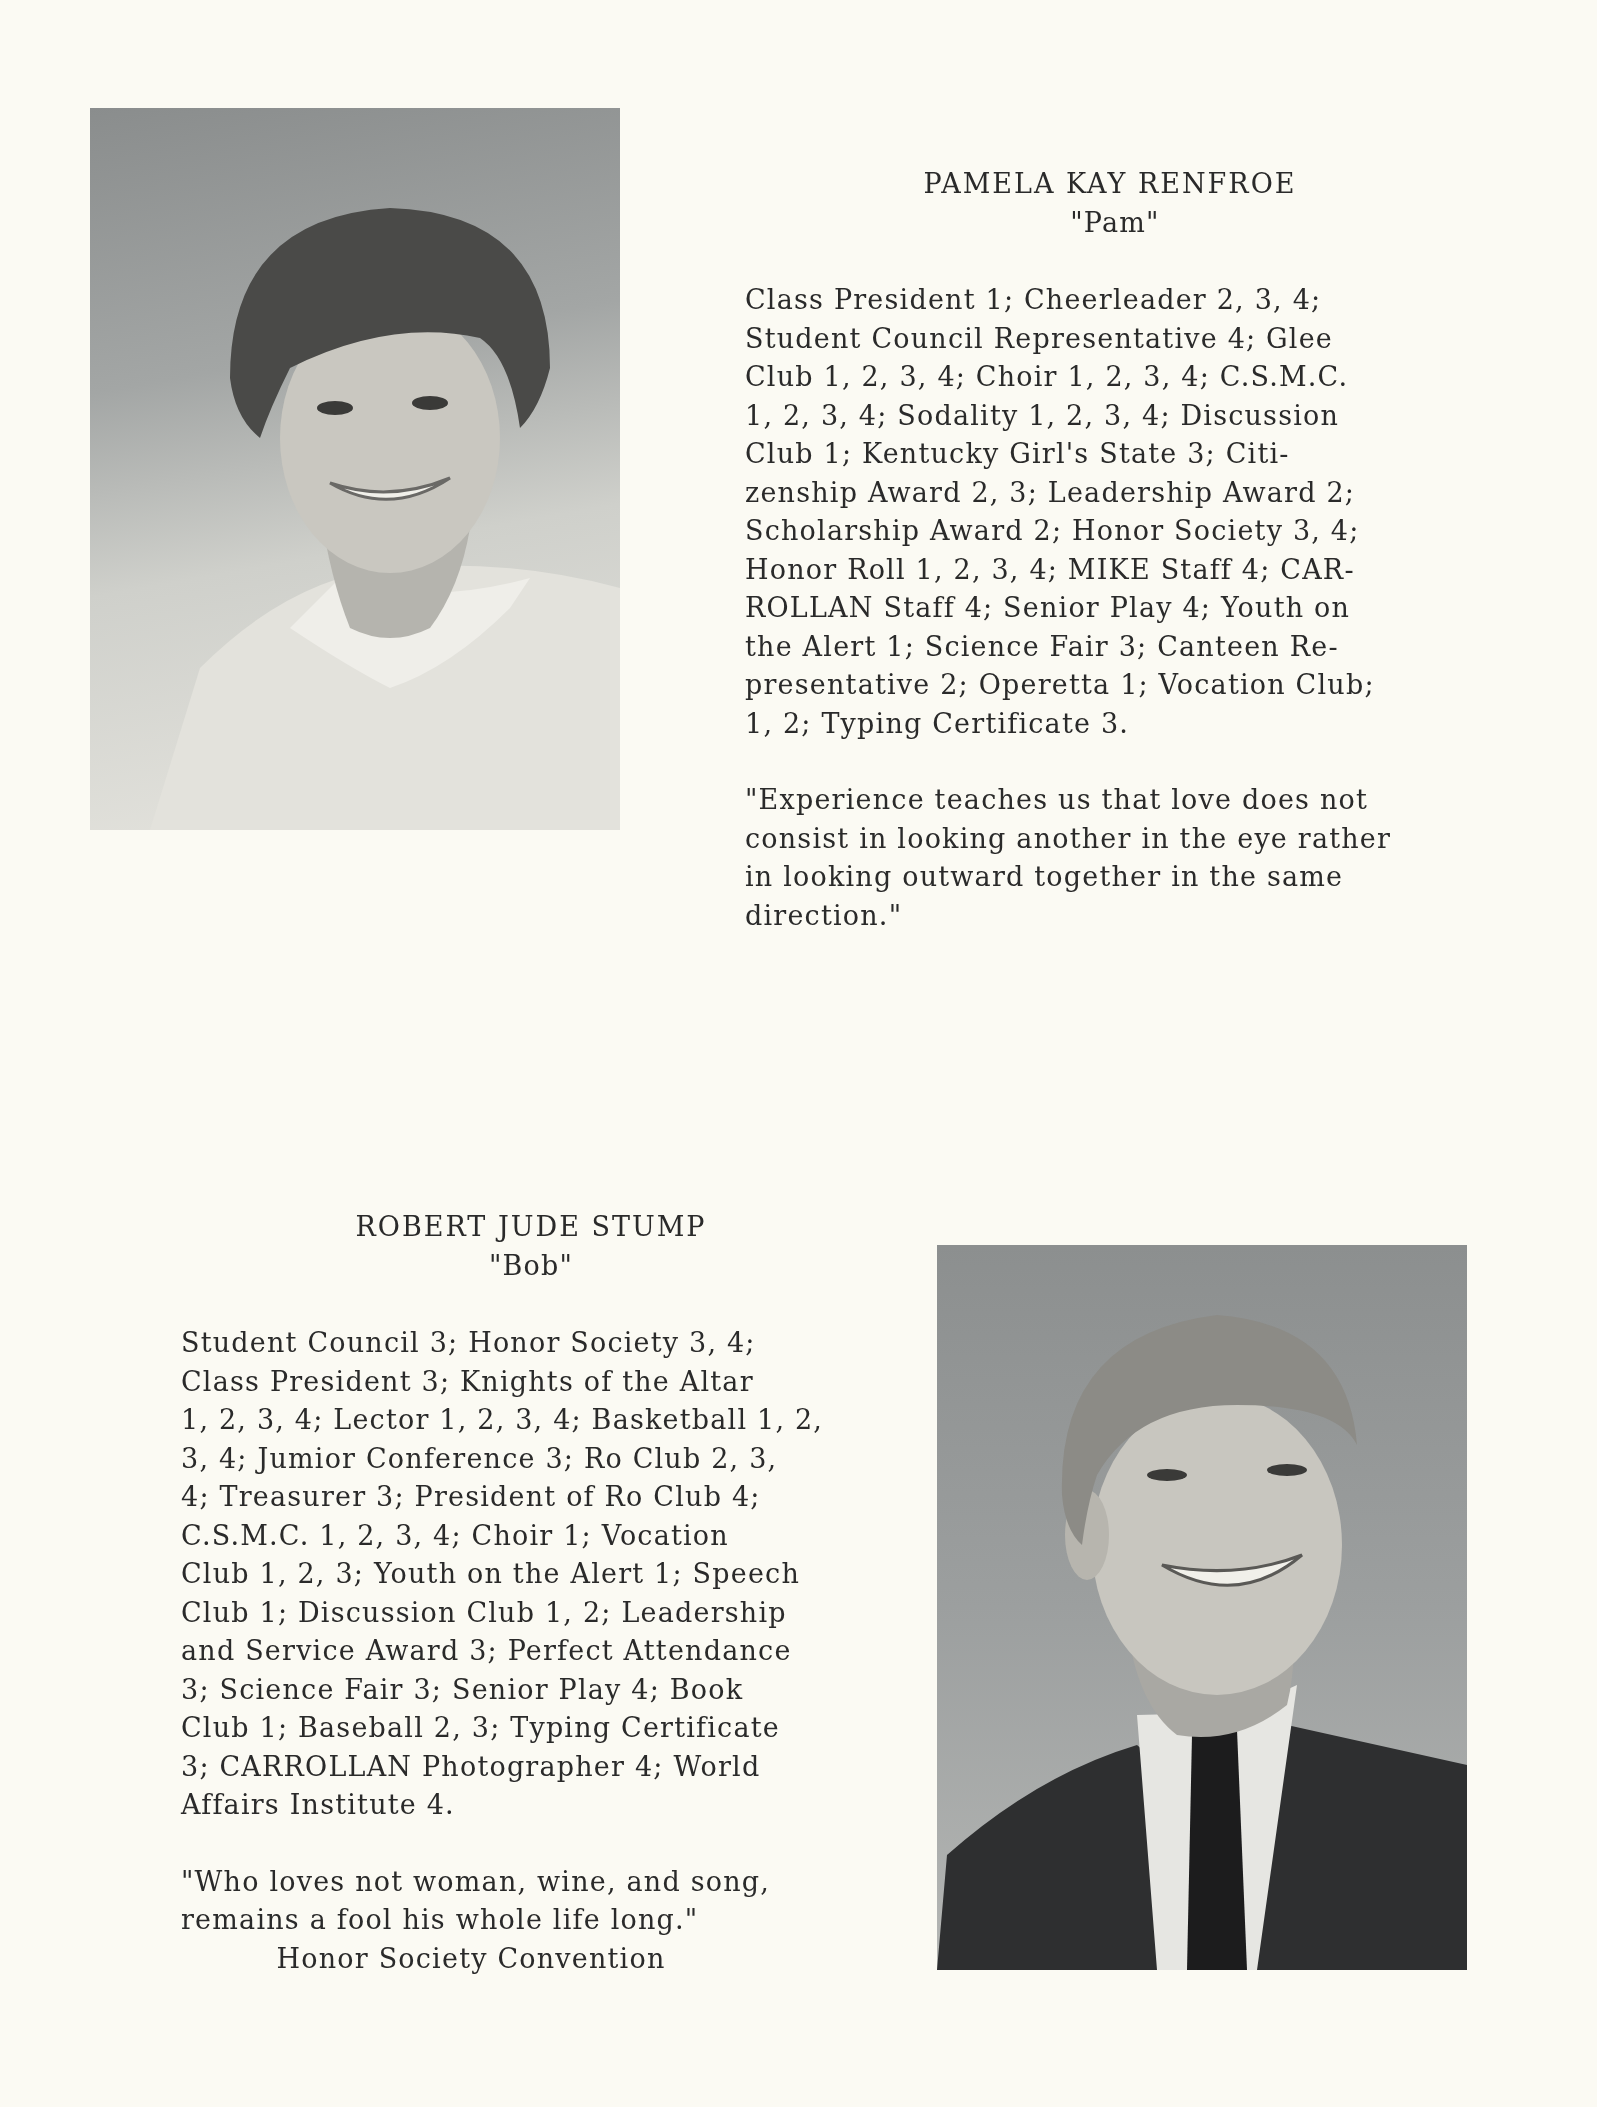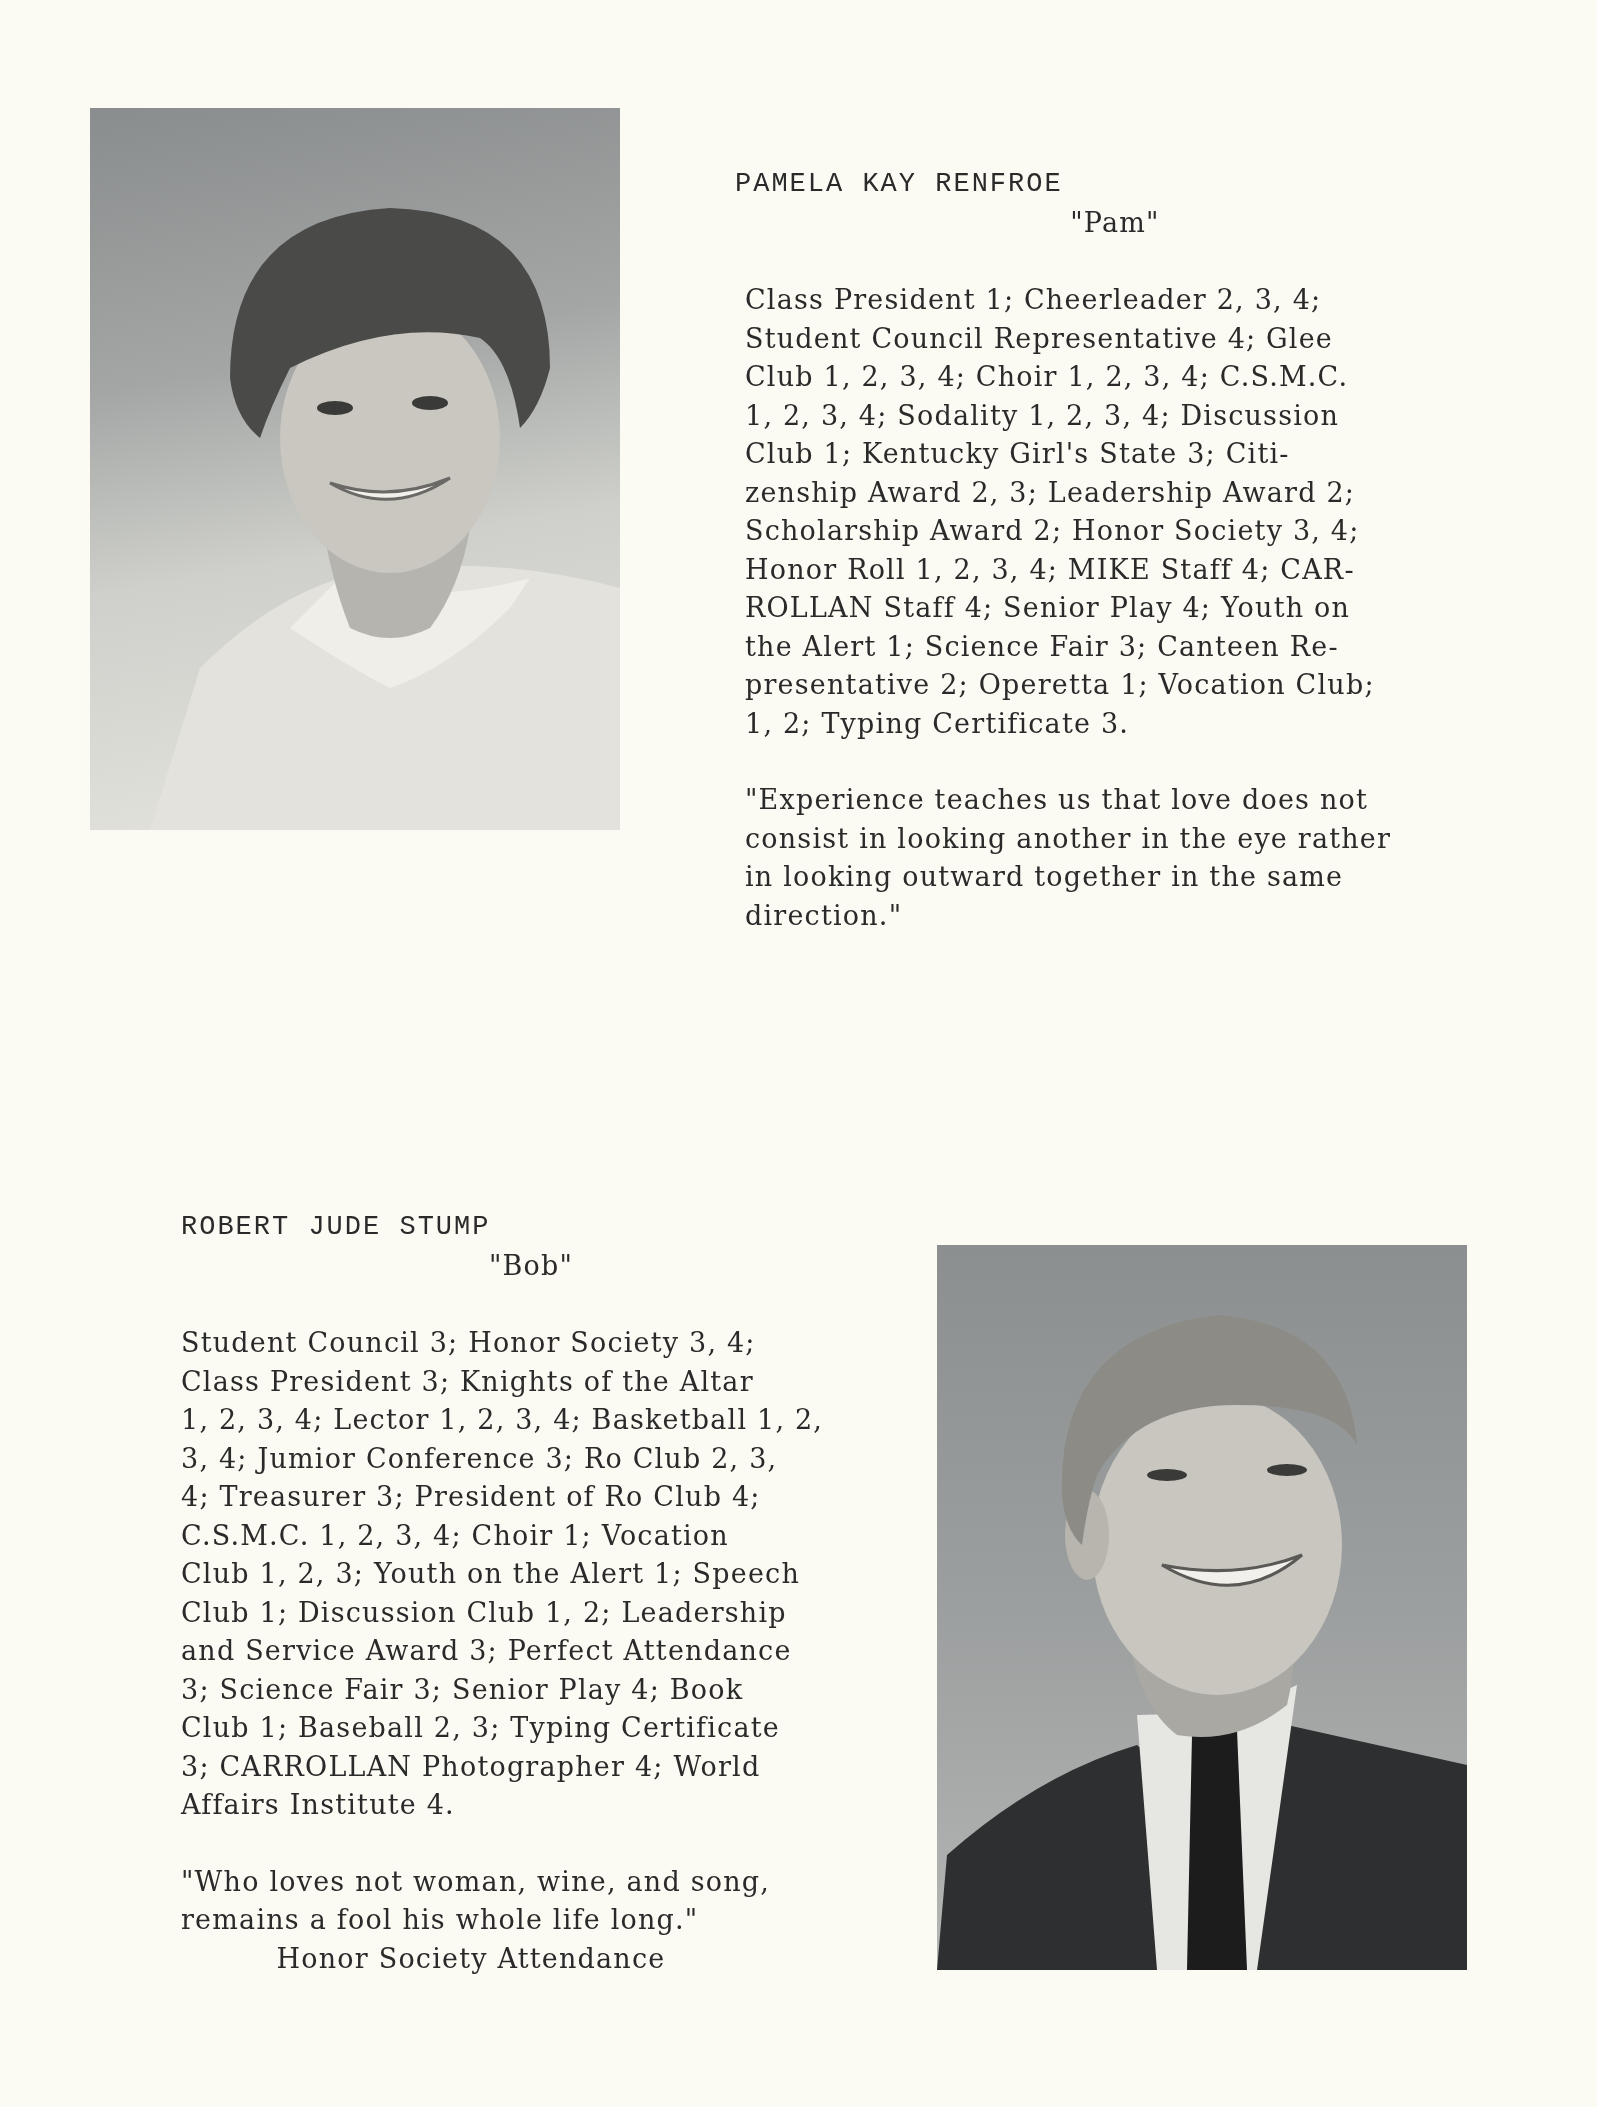--- a/index.html
+++ b/index.html
@@ -15,21 +15,21 @@
   }
   #photo1 { left:90px; top:108px; width:530px; height:722px;
     background:linear-gradient(170deg,#8a8d8d 0%,#a3a6a5 35%,#cfd0cb 60%,#e6e5df 100%); }
   #photo2 { left:937px; top:1245px; width:530px; height:725px;
     background:linear-gradient(180deg,#8c8f8f 0%,#9c9f9f 50%,#b4b6b4 100%); }
   .photo svg { width:100%; height:100%; display:block; }
 
   .block { position:absolute; font-size:27px; line-height:38.5px; letter-spacing:1.2px; }
   #bio1 { left:745px; top:165px; width:740px; }
   #bio2 { left:181px; top:1208px; width:700px; }
-  .name { letter-spacing:2px;font-family:Liberation Mono, monospace; }
+  .name { text-align:center; letter-spacing:2px; }
   .nick { text-align:center; }
   .activities { margin-top:39px; white-space:pre-line; }
   .quote { margin-top:38px; white-space:pre-line; }
   #bio1 .name { padding-left:0px; margin-left:-10px; }
   .attrib { text-align:center; padding-right:120px; }
 </style>
 </head>
 <body>
 
 <div class="photo" id="photo1">
@@ -83,21 +83,21 @@
 C.S.M.C. 1, 2, 3, 4; Choir 1; Vocation
 Club 1, 2, 3; Youth on the Alert 1; Speech
 Club 1; Discussion Club 1, 2; Leadership
 and Service Award 3; Perfect Attendance
 3; Science Fair 3; Senior Play 4; Book
 Club 1; Baseball 2, 3; Typing Certificate
 3; CARROLLAN Photographer 4; World
 Affairs Institute 4.</div>
   <div class="quote">"Who loves not woman, wine, and song,
 remains a fool his whole life long."</div>
-  <div class="attrib">Honor Society Attendance</div>
+  <div class="attrib">Honor Society Convention</div>
 </div>
 
 <div class="photo" id="photo2">
   <svg viewBox="0 0 530 725" preserveAspectRatio="none">
 
     <path d="M0 725 L10 610 Q100 530 200 500 L270 560 L350 480 Q440 500 530 520 L530 725 Z" fill="#2e2f30"></path>
 
     <path d="M200 470 L220 725 L320 725 L360 440 Q300 470 200 470 Z" fill="#e6e6e2"></path>
 
     <path d="M255 490 L300 485 L310 725 L250 725 Z" fill="#1c1c1d"></path>

